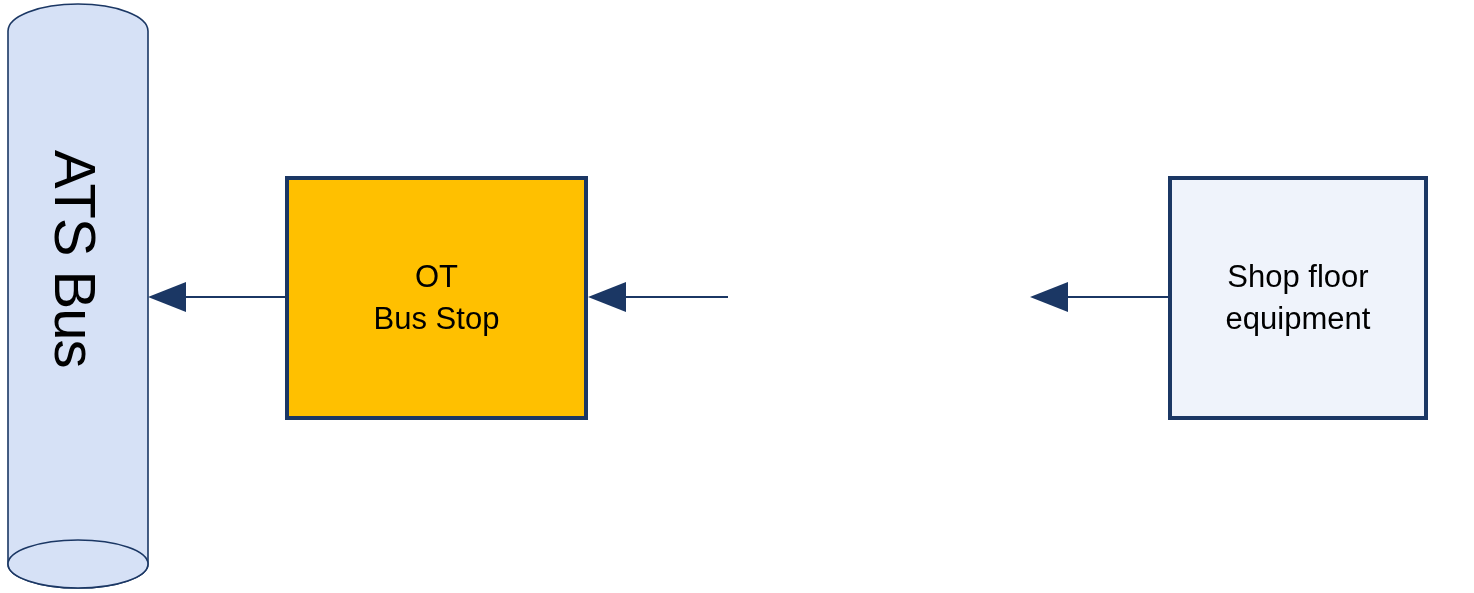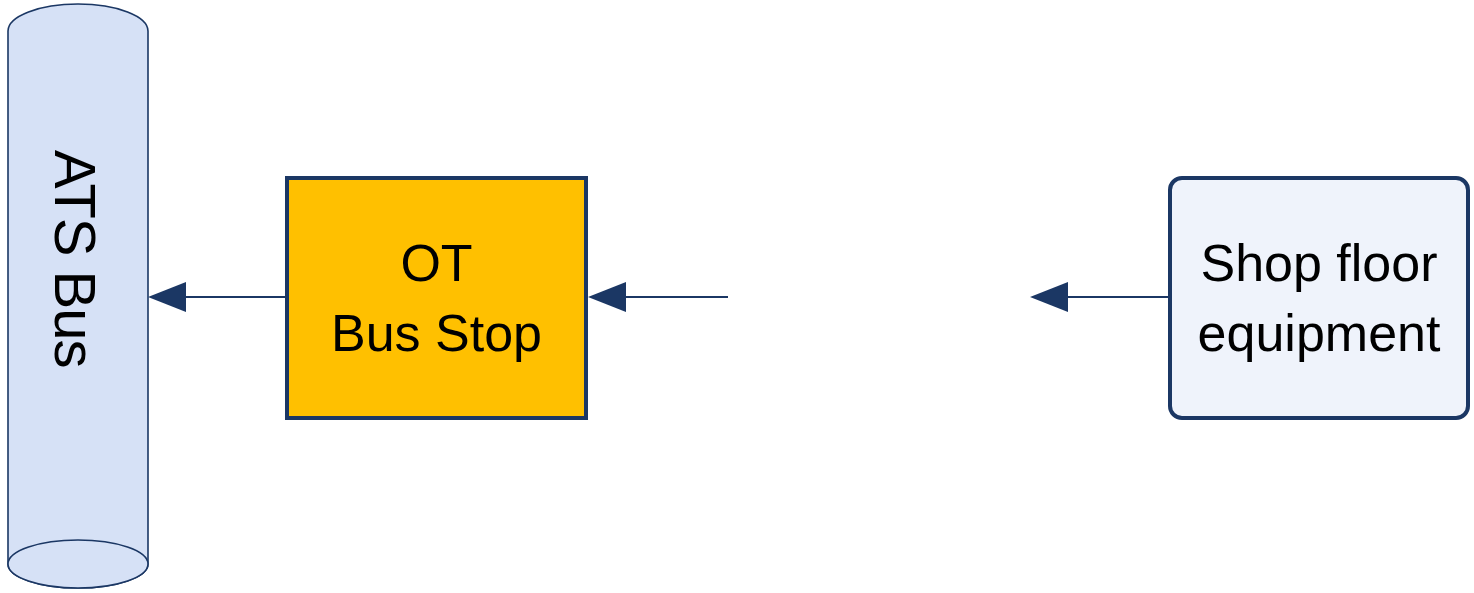--- a/index.html
+++ b/index.html
@@ -59,27 +59,27 @@
     border: 4px solid var(--outline);
     background: var(--node-fill);
     display: flex;
     align-items: center;
     justify-content: center;
   }
   .node.highlight { background: var(--highlight-fill); }
   .node .label {
     white-space: pre-line;
     text-align: center;
-    font-size: 52px;
+    font-size: 31px;
     line-height: 1.35;
     color: var(--text);
   }
   #node-ot   { left: 285px; }
   #node-opc  { left: 728px; }
-  #node-shop { left: 1168px; width: 302px; border-radius: 14px; }
+  #node-shop { left: 1168px; width: 260px; }
 
   
   .arrow {
     position: absolute;
     top: 296px;
     height: 2px;
     background: var(--outline);
   }
   .arrow .head {
     position: absolute;

